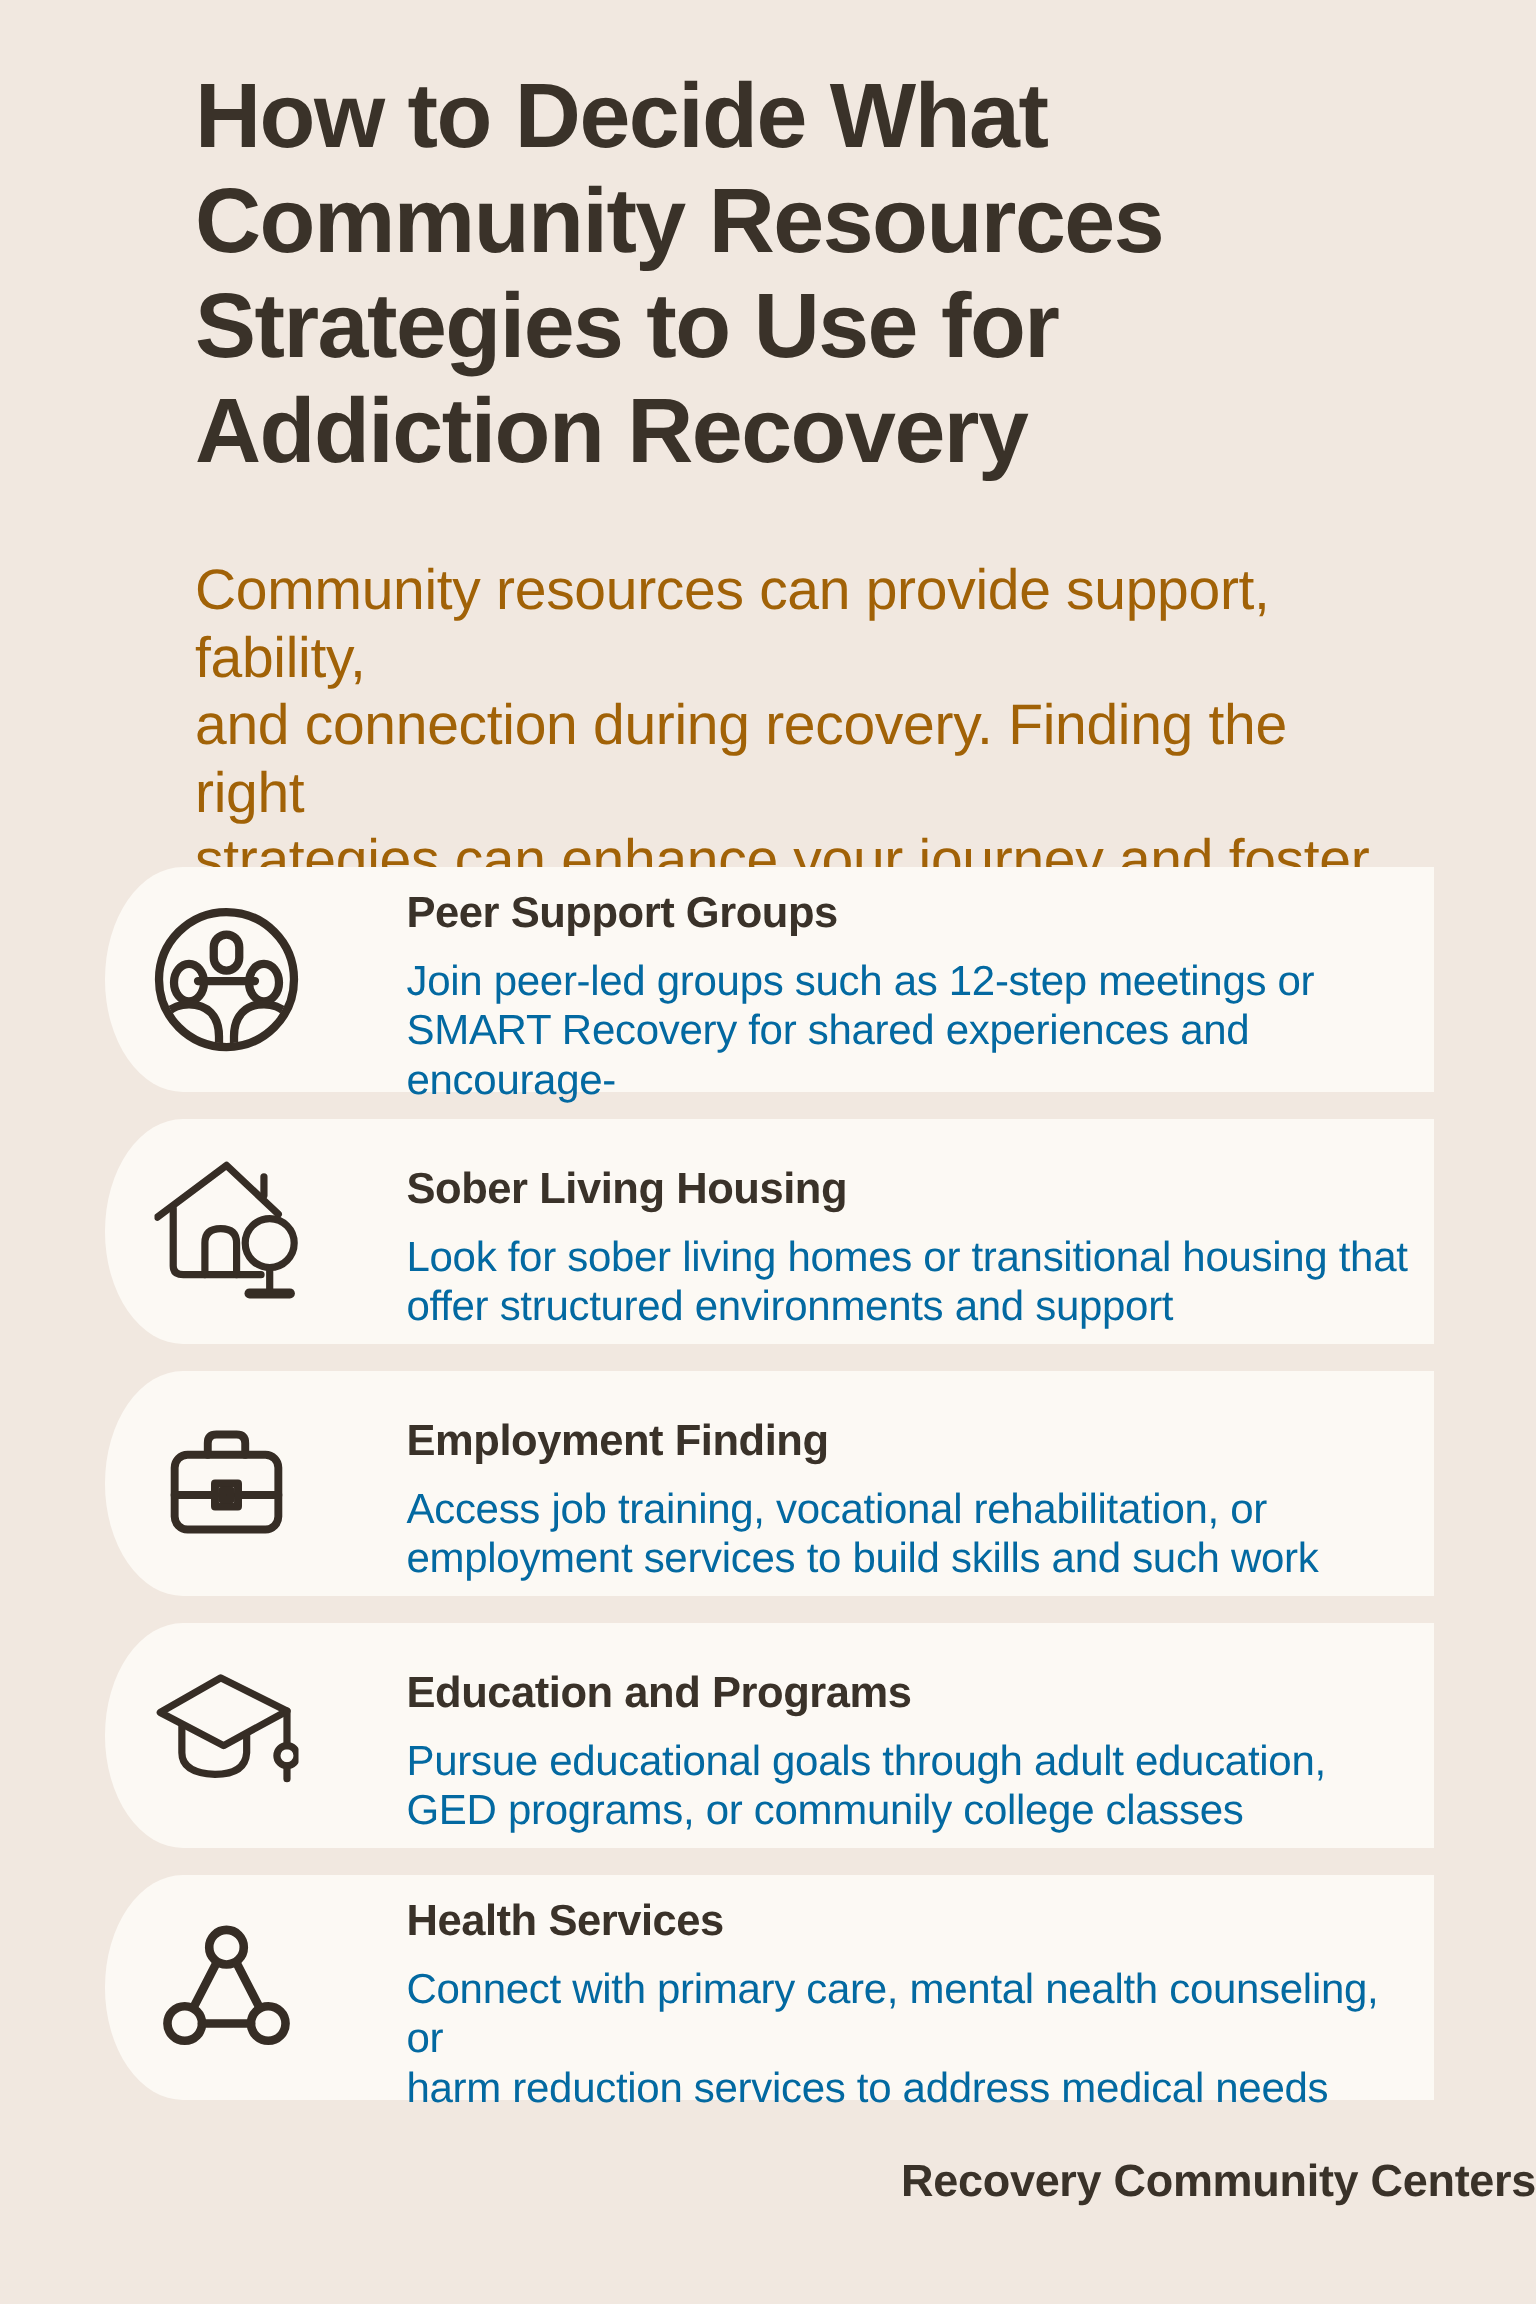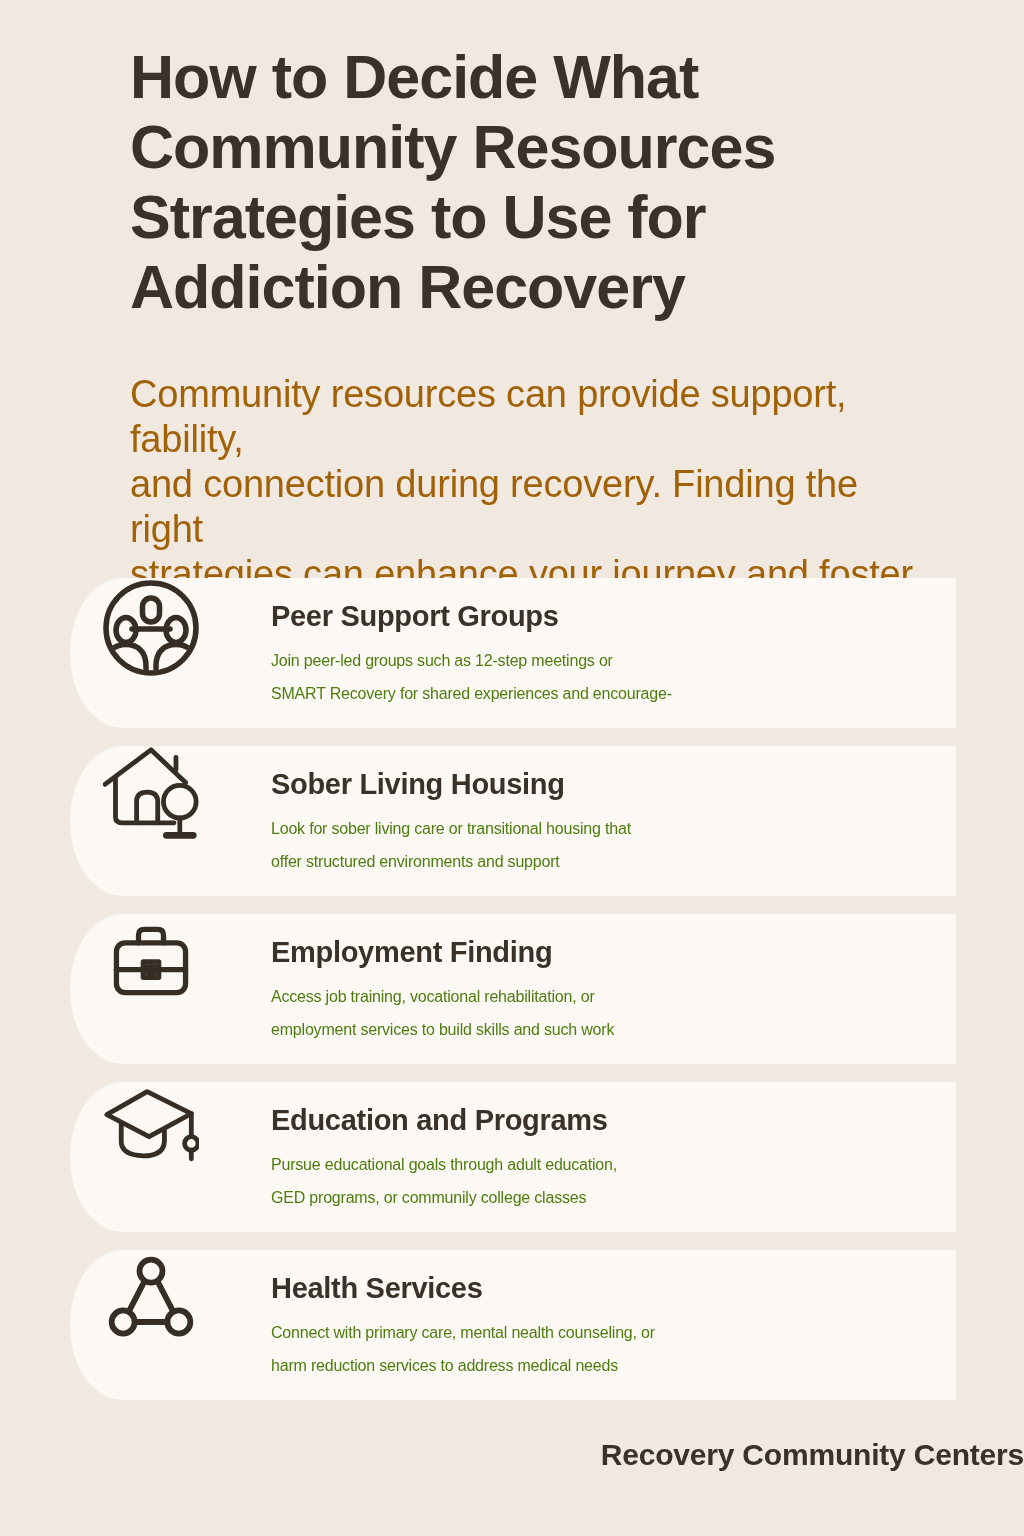--- a/index.html
+++ b/index.html
@@ -43,21 +43,21 @@
     white-space: pre-line;
   }
   .cards {
     position: absolute;
     left: 70px;
     top: 578px;
     width: 886px;
   }
   .card {
     display: flex;
-    align-items: flex-start;
+    align-items: center;
     width: 886px;
     height: 150px;
     margin-bottom: 18px;
     background: #fcf9f4;
     border-radius: 52px 0 0 52px / 75px 0 0 75px;
   }
   .icon-zone {
     flex: 0 0 162px;
     display: flex;
     align-items: center;
@@ -75,25 +75,25 @@
   .card-title {
     margin: 0 0 11px 0;
     font-size: 29px;
     line-height: 34px;
     font-weight: 700;
     letter-spacing: -0.3px;
     color: #3a3229;
   }
   .card-description {
     margin: 0;
-    font-size: 16px;
+    font-size: 28px;
     line-height: 33px;
     font-weight: 400;
     letter-spacing: -0.2px;
-    color: #4d7c0f;
+    color: #0369a1;
     white-space: pre-line;
   }
   .footer-brand {
     position: absolute;
     left: 0;
     top: 1438px;
     width: 1024px;
     text-align: right;
     font-size: 30px;
     font-weight: 700;
@@ -154,21 +154,21 @@
           <path d="M13,34 V74 Q13,80 20,80 H74"></path>
           <path d="M35,80 V58 Q35,48 46,48 Q57,48 57,58 V80"></path>
           <circle cx="80" cy="58" r="17"></circle>
           <line x1="80" y1="75" x2="80" y2="92"></line>
           <line x1="66" y1="93" x2="94" y2="93" stroke-width="7"></line>
         </svg>
       </div>
       <div class="card-divider"></div>
       <div class="text-zone">
         <h2 class="card-title">Sober Living Housing</h2>
-        <p class="card-description">Look for sober living care or transitional housing that
+        <p class="card-description">Look for sober living homes or transitional housing that
 offer structured environments and support</p>
       </div>
     </div>
 
     <div class="card">
       <div class="icon-zone">
         <svg class="ic" width="96" height="96" viewBox="0 0 100 100" stroke-width="5.5">
           <path d="M37,30 V22 Q37,16 43,16 H57 Q63,16 63,22 V30"></path>
           <rect x="14" y="30" width="72" height="52" rx="9"></rect>
           <line x1="14" y1="58" x2="42" y2="58"></line>

